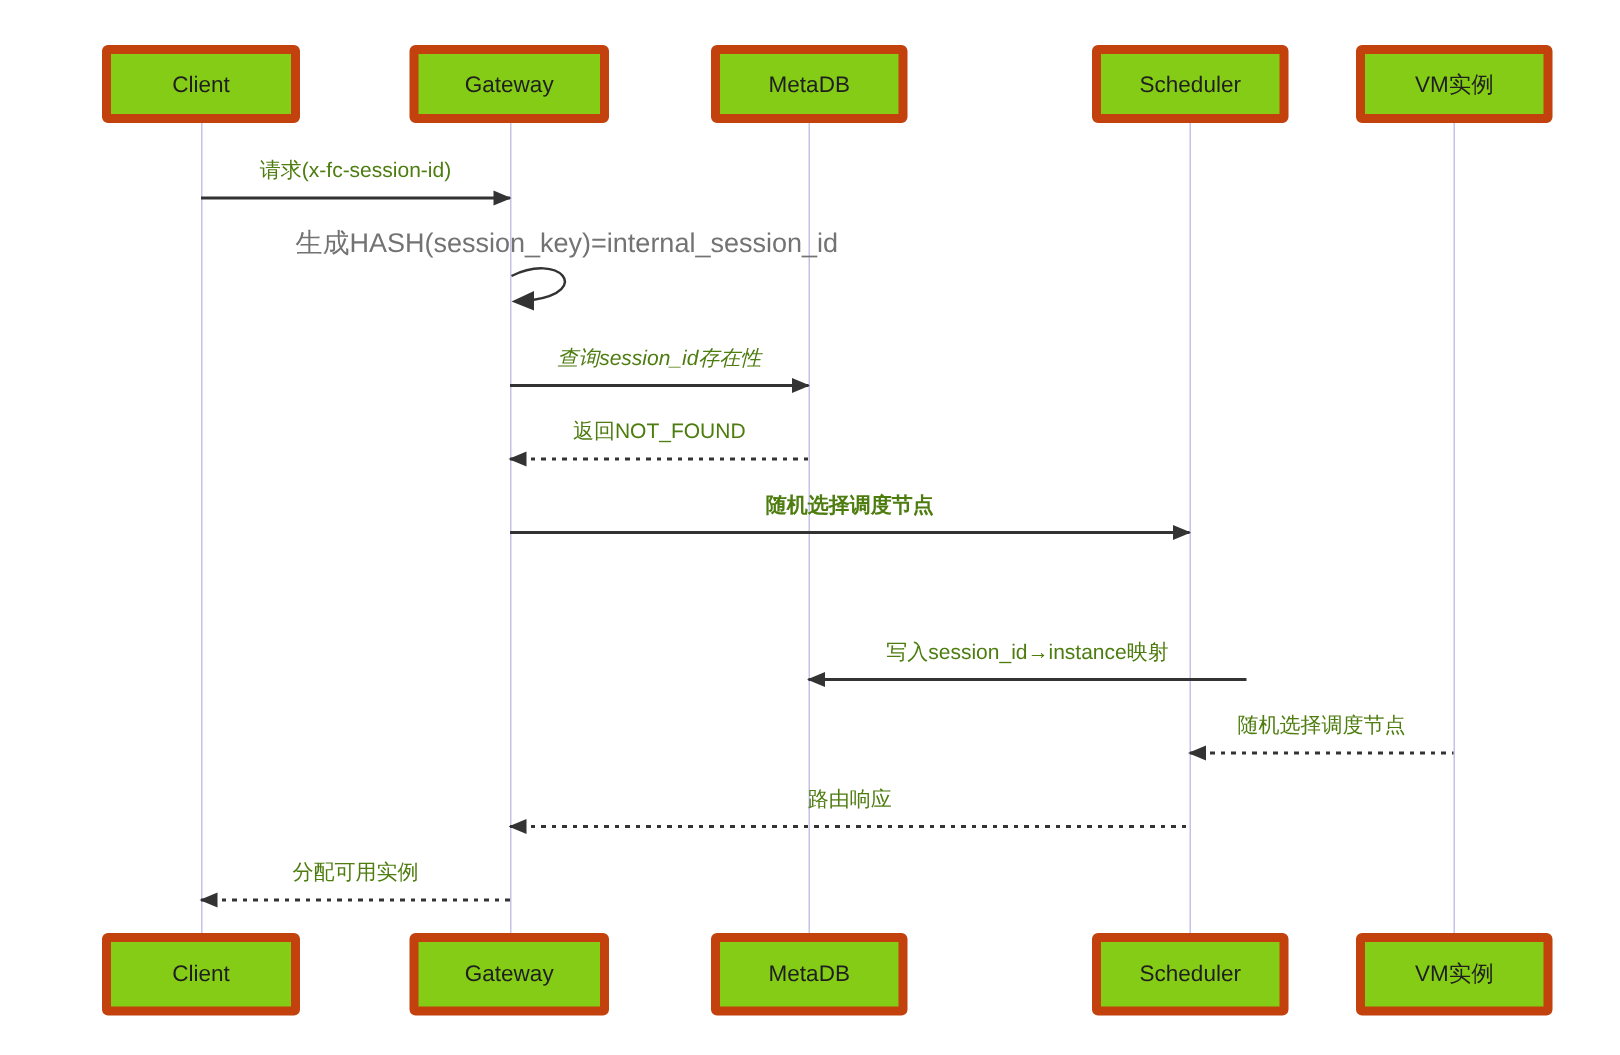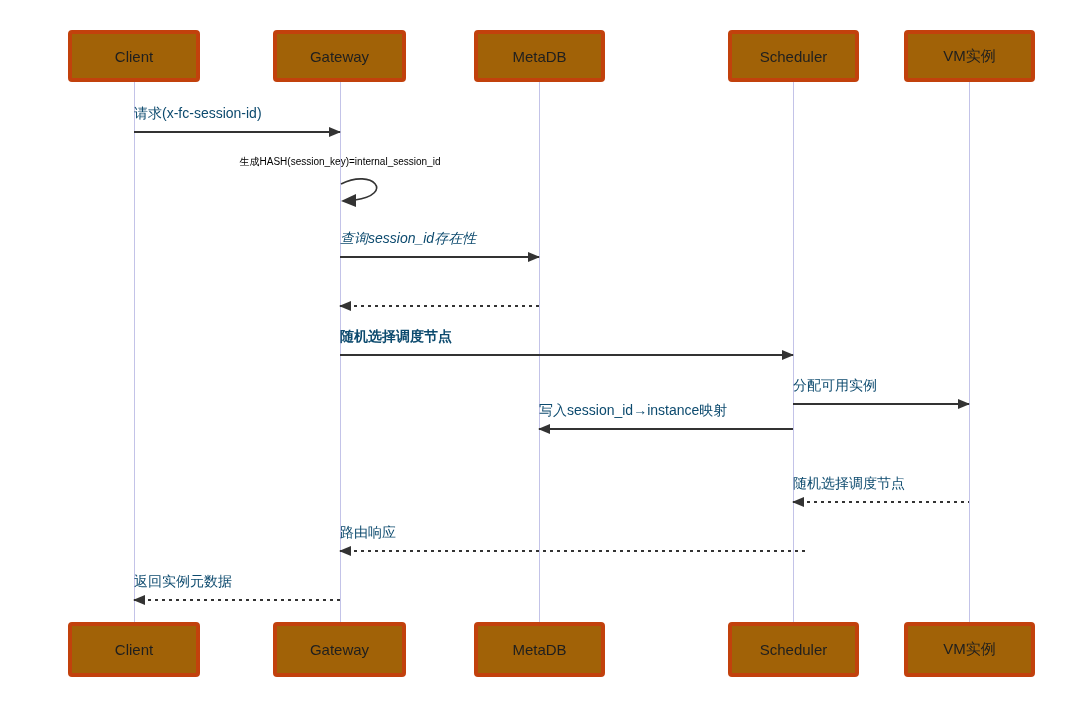--- a/index.html
+++ b/index.html
@@ -12,22 +12,22 @@
     position: relative;
     width: 1080px;
     height: 703px;
     background: #ffffff;
     overflow: hidden;
   }
   
   .actor {
     position: absolute;
     height: 52px;
-    background: #a16207;
-    border: 4px solid #c2410c;
+    background: #84cc16;
+    border: 6px solid #c2410c;
     border-radius: 4px;
     display: flex;
     align-items: center;
     justify-content: center;
     font-size: 15px;
     color: #1f1f1f;
     box-sizing: border-box;
   }
   
   .lifeline {
@@ -39,22 +39,23 @@
   }
   
   .message {
     position: absolute;
     height: 32px;
   }
   .msg-label {
     position: absolute;
     left: 0; right: 0;
     top: 0;
+    text-align: center;
     font-size: 14px;
-    color: #0c4a6e;
+    color: #4d7c0f;
     white-space: nowrap;
     line-height: 20px;
   }
   .msg-line {
     position: absolute;
     left: 0; right: 0;
     top: 28px;
     height: 2px;
   }
   .msg-line.solid { background: #333333; height: 1.5px; }
@@ -73,22 +74,22 @@
     right: -1px;
     border-left: 12px solid #333333;
   }
   .arrowhead.left {
     left: -1px;
     border-right: 12px solid #333333;
   }
   .selfloop-label {
     position: absolute;
     text-align: center;
-    font-size: 10px;
-    color: #000000;
+    font-size: 18px;
+    color: #737373;
     white-space: nowrap;
     line-height: 20px;
   }
   .selfloop-svg {
     position: absolute;
   }
 </style>
 </head>
 <body>
 
@@ -124,53 +125,49 @@
     <polygon points="2,27 17,20 17,33" fill="#333333"></polygon>
   </svg>
 
   <div class="message" style="left:340px; top:228px; width:199px;font-style:italic;">
     <div class="msg-label">查询session_id存在性</div>
     <div class="msg-line solid"></div>
     <div class="arrowhead right"></div>
   </div>
 
   <div class="message" style="left:340px; top:277px; width:199px;">
+    <div class="msg-label">返回NOT_FOUND</div>
     <div class="msg-line dashed"></div>
     <div class="arrowhead left"></div>
   </div>
 
   <div class="message" style="left:340px; top:326px; width:453px;font-weight:bold;">
     <div class="msg-label">随机选择调度节点</div>
     <div class="msg-line solid"></div>
     <div class="arrowhead right"></div>
   </div>
 
-  <div class="message" style="left:793px; top:375px; width:176px;">
-    <div class="msg-label">分配可用实例</div>
-    <div class="msg-line solid"></div>
-    <div class="arrowhead right"></div>
-  </div>
 
-  <div class="message" style="left:539px; top:400px; width:254px;">
+  <div class="message" style="left:539px; top:424px; width:254px;padding-left:38px;">
     <div class="msg-label">写入session_id→instance映射</div>
     <div class="msg-line solid"></div>
     <div class="arrowhead left"></div>
   </div>
 
   <div class="message" style="left:793px; top:473px; width:176px;">
     <div class="msg-label">随机选择调度节点</div>
     <div class="msg-line dashed"></div>
     <div class="arrowhead left"></div>
   </div>
 
-  <div class="message" style="left:340px; top:522px; width:453px;padding-left:13px;">
+  <div class="message" style="left:340px; top:522px; width:453px;">
     <div class="msg-label">路由响应</div>
     <div class="msg-line dashed"></div>
     <div class="arrowhead left"></div>
   </div>
 
   <div class="message" style="left:134px; top:571px; width:206px;">
-    <div class="msg-label">返回实例元数据</div>
+    <div class="msg-label">分配可用实例</div>
     <div class="msg-line dashed"></div>
     <div class="arrowhead left"></div>
   </div>
 
 </div>
 
 </body></html>

